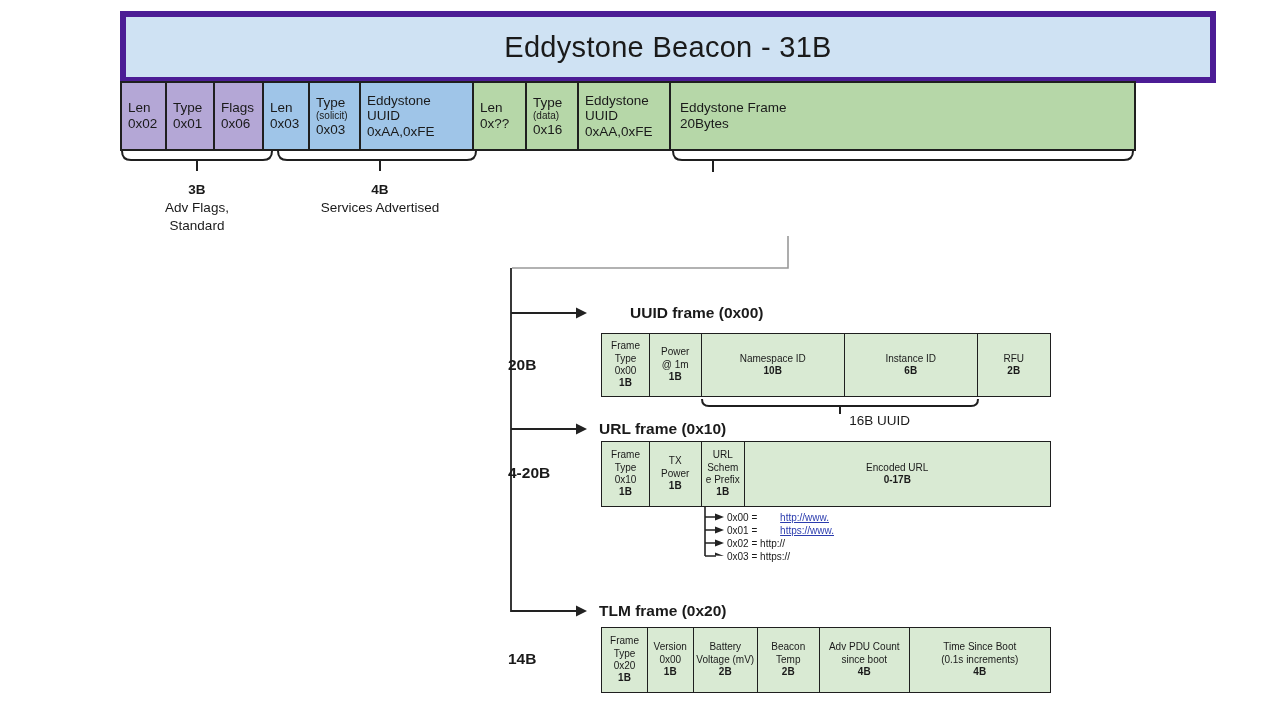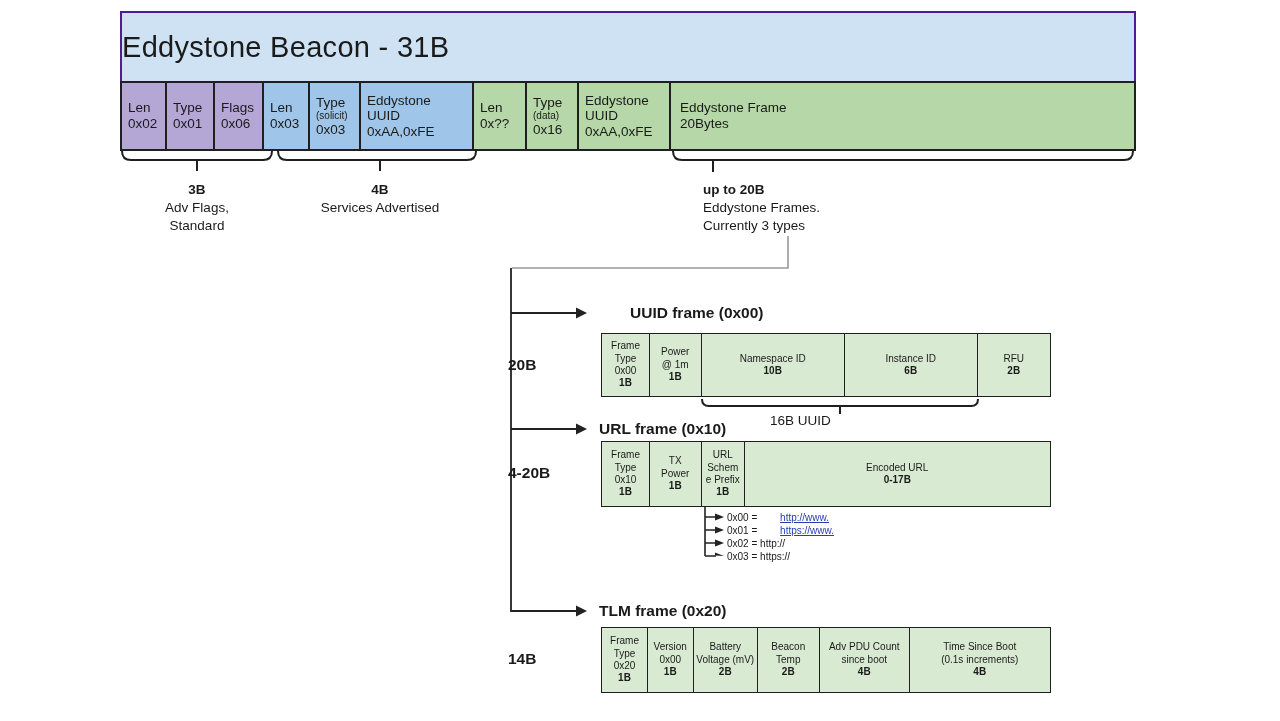--- a/index.html
+++ b/index.html
@@ -4,23 +4,23 @@
 <style>
   html,body { margin:0; padding:0; background:#ffffff; }
   .stage {
     position:relative; width:1280px; height:721px; overflow:hidden;
     background:#ffffff; font-family:"Liberation Sans", sans-serif; color:#1a1a1a;
   }
   .stage * { box-sizing:border-box; }
 
   
   .banner {
-    position:absolute; left:120px; top:11px; width:1016px; height:72px;
-    background:#cfe2f3; border:2px solid #4c1d95;
-    display:flex; align-items:center; 
+    position:absolute; left:120px; top:11px; width:1096px; height:72px;
+    background:#cfe2f3; border:6px solid #4c1d95;
+    display:flex; align-items:center; justify-content:center;
   }
   .banner .title { font-size:29px; letter-spacing:0.3px; }
 
   
   .row { position:absolute; left:120px; top:81px; height:70px; display:flex; }
   .cell {
     border:2px solid #1f1f1f; margin-left:-2px; padding:3px 6px;
     display:flex; flex-direction:column; justify-content:center;
     font-size:13.5px; line-height:1.16;
   }
@@ -41,21 +41,21 @@
   .fsize { position:absolute; font-weight:bold; font-size:15.5px; width:85px; text-align:left; }
   .ftable { position:absolute; display:flex; }
   .fcell {
     border:1.5px solid #1f1f1f; margin-left:-1.5px; background:#d9ead3;
     display:flex; flex-direction:column; justify-content:center; align-items:center;
     text-align:center; font-size:10px; line-height:1.24; padding:2px 1px;
   }
   .fcell:first-child { margin-left:0; }
   .fcell .bsize { font-weight:bold; }
 
-  .sub16 { position:absolute; font-size:13.5px; text-align:left; }
+  .sub16 { position:absolute; font-size:13.5px; text-align:right; }
 
   .scheme { position:absolute; left:727px; font-size:10px; line-height:13px; white-space:nowrap; }
   .scheme .url-link { color:#2b3cae; text-decoration:underline;margin-left:20px; }
   .scheme .url-plain { color:#1a1a1a;margin-top:22px; }
 
   svg.overlay { position:absolute; left:0; top:0; pointer-events:none; }
 </style>
 </head>
 <body>
 
@@ -145,25 +145,20 @@
 
   <div class="blabel" style="left:122px; top:181px; width:150px">
     <div class="b">3B</div>
     <div class="pre">Adv Flags,
 Standard</div>
   </div>
   <div class="blabel" style="left:280px; top:181px; width:200px">
     <div class="b">4B</div>
     <div class="pre">Services Advertised</div>
   </div>
-  <div class="blabel left" style="left:703px; top:181px; width:220px">
-    <div class="b">up to 20B</div>
-    <div class="pre">Eddystone Frames.
-Currently 3 types</div>
-  </div>
 
   <div class="fheading" style="left:630px; top:304px">UUID frame (0x00)</div>
   <div class="fsize" style="left:508px; top:356px">20B</div>
   <div class="ftable" style="left:601px; top:333px; height:64px">
     <div class="fcell" style="width:49px">
       <div class="pre">Frame
 Type
 0x00</div>
       <div class="bsize">1B</div>
     </div>

